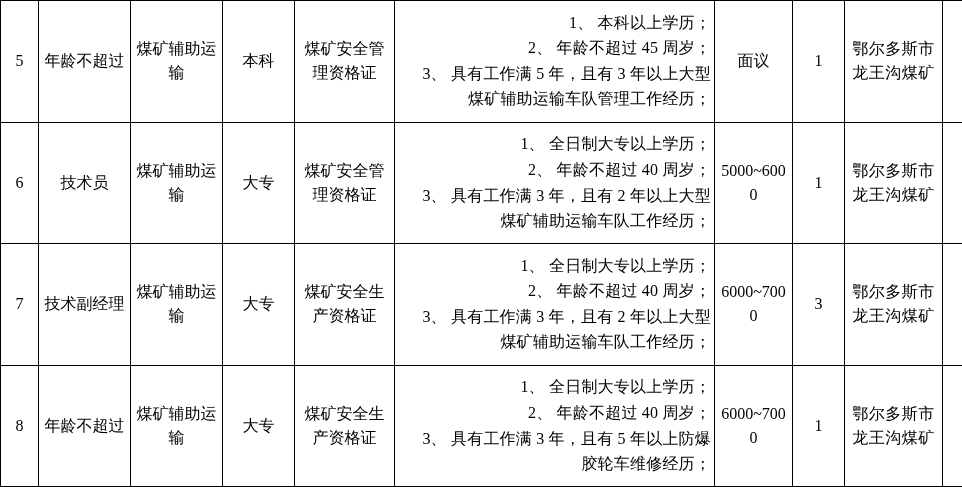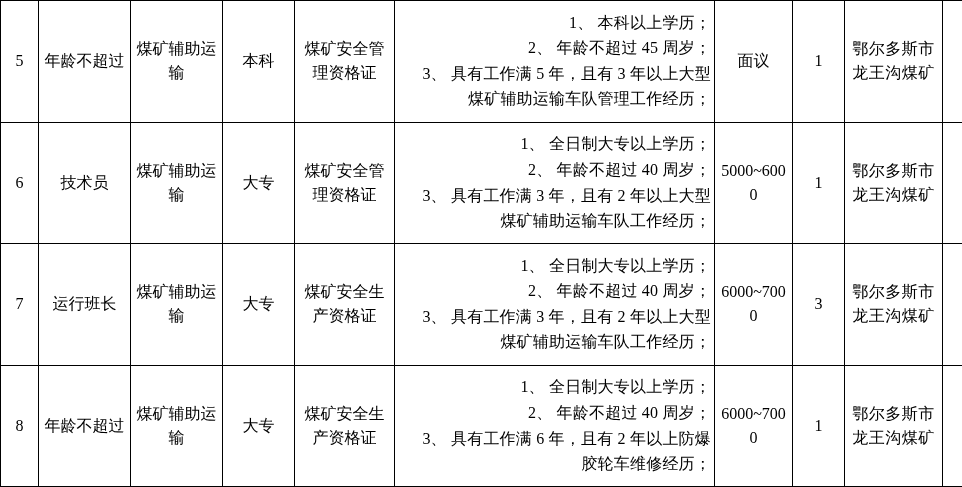--- a/index.html
+++ b/index.html
@@ -132,21 +132,21 @@
           <span class="req-line">3、 具有工作满 3 年，且有 2 年以上大型煤矿辅助运输车队工作经历；</span>
         </td>
         <td class="cell-center salary-cell">5000~6000</td>
         <td class="cell-center">1</td>
         <td class="cell-center place-cell">鄂尔多斯市龙王沟煤矿</td>
         <td class="tail-cell"></td>
       </tr>
 
       <tr>
         <td class="cell-center no-cell">7</td>
-        <td class="cell-center">运行班长</td>
+        <td class="cell-center">技术副经理</td>
         <td class="cell-center">煤矿辅助运输</td>
         <td class="cell-center">大专</td>
         <td class="cell-center">煤矿安全生产资格证</td>
         <td class="cell-req">
           <span class="req-line">1、 全日制大专以上学历；</span>
           <span class="req-line">2、 年龄不超过 40 周岁；</span>
           <span class="req-line">3、 具有工作满 3 年，且有 2 年以上大型煤矿辅助运输车队工作经历；</span>
         </td>
         <td class="cell-center salary-cell">6000~7000</td>
         <td class="cell-center">3</td>
@@ -156,21 +156,21 @@
 
       <tr>
         <td class="cell-center no-cell">8</td>
         <td class="cell-center">年龄不超过</td>
         <td class="cell-center">煤矿辅助运输</td>
         <td class="cell-center">大专</td>
         <td class="cell-center">煤矿安全生产资格证</td>
         <td class="cell-req">
           <span class="req-line">1、 全日制大专以上学历；</span>
           <span class="req-line">2、 年龄不超过 40 周岁；</span>
-          <span class="req-line">3、 具有工作满 6 年，且有 2 年以上防爆胶轮车维修经历；</span>
+          <span class="req-line">3、 具有工作满 3 年，且有 5 年以上防爆胶轮车维修经历；</span>
         </td>
         <td class="cell-center salary-cell">6000~7000</td>
         <td class="cell-center">1</td>
         <td class="cell-center place-cell">鄂尔多斯市龙王沟煤矿</td>
         <td class="tail-cell"></td>
       </tr>
     </tbody>
   </table>
 </div>
 

